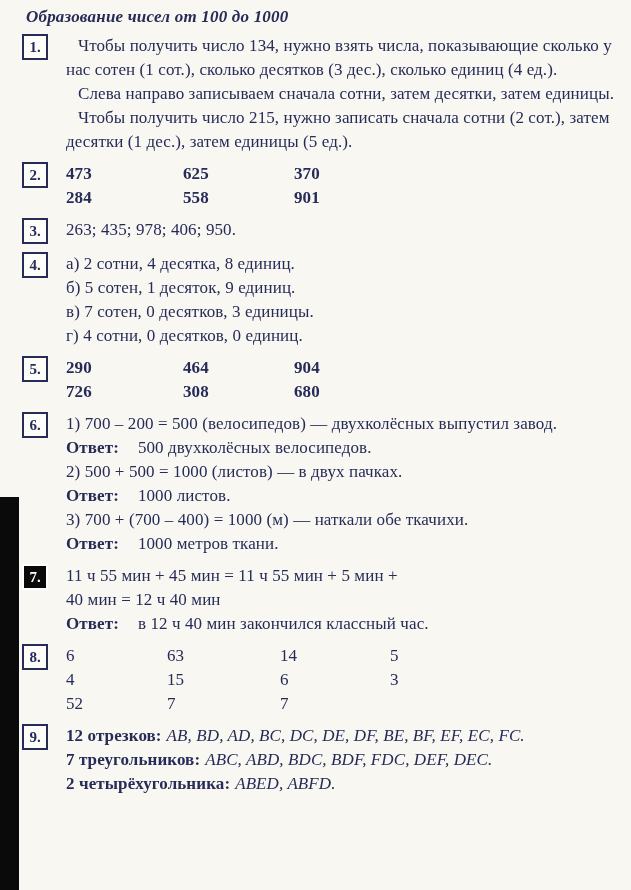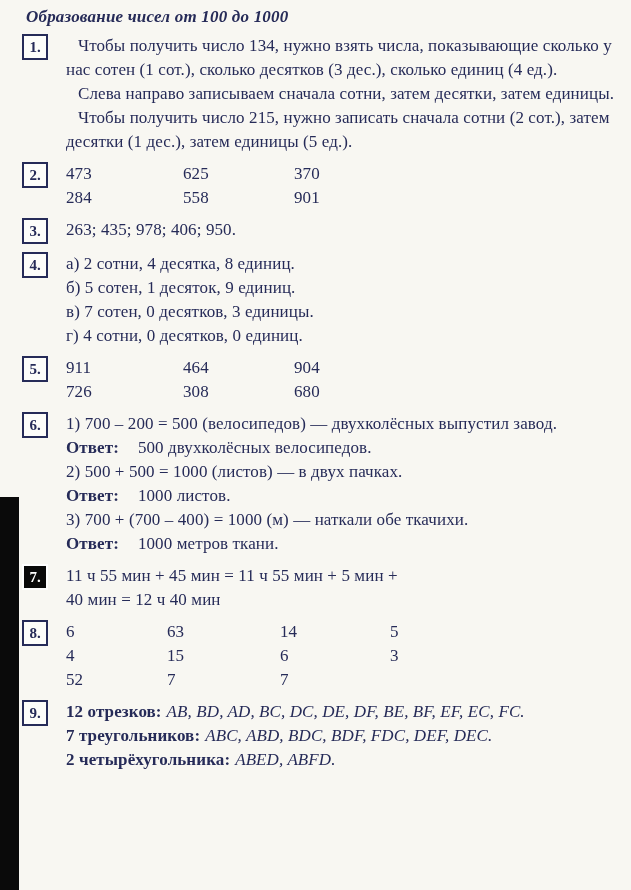--- a/index.html
+++ b/index.html
@@ -61,21 +61,21 @@
   }
   .content {
     flex: 1 1 auto;
     margin-left: 18px;
     font-size: 17px;
     line-height: 24px;
     letter-spacing: 0.1px;
   }
   .para { text-indent: 12px; }
   .grid { display: grid; }
-  .grid.cols3 { grid-template-columns: 117px 111px 1fr; }
+  .grid.cols3 { grid-template-columns: 117px 111px 1fr; font-weight: bold; }
   .grid.cols4 { grid-template-columns: 101px 113px 110px 1fr; }
   .cell { display: block; }
   .ans { font-weight: bold; }
   .ans:not(:empty) { margin-right: 19px; }
   .letters { font-style: italic; }
   .seg-label { margin-right: 5px; font-weight: bold; }
 </style>
 </head>
 <body>
 
@@ -121,21 +121,21 @@
       <p>б) 5 сотен, 1 десяток, 9 единиц.</p>
       <p>в) 7 сотен, 0 десятков, 3 единицы.</p>
       <p>г) 4 сотни, 0 десятков, 0 единиц.</p>
     </div>
   </section>
 
   <section class="item">
     <div class="num">5.</div>
     <div class="content">
       <div class="grid cols3">
-        <span class="cell">911</span>
+        <span class="cell">290</span>
         <span class="cell">464</span>
         <span class="cell">904</span>
         <span class="cell">726</span>
         <span class="cell">308</span>
         <span class="cell">680</span>
       </div>
     </div>
   </section>
 
   <section class="item">
@@ -148,20 +148,21 @@
       <p><b class="ans"></b><span>3) 700 + (700 – 400) = 1000 (м) — наткали обе ткачихи.</span></p>
       <p><b class="ans">Ответ:</b><span>1000 метров ткани.</span></p>
     </div>
   </section>
 
   <section class="item">
     <div class="num inverted">7.</div>
     <div class="content">
       <p><b class="ans"></b><span>11 ч 55 мин + 45 мин = 11 ч 55 мин + 5 мин +</span></p>
       <p><b class="ans"></b><span>40 мин = 12 ч 40 мин</span></p>
+      <p><b class="ans">Ответ:</b><span>в 12 ч 40 мин закончился классный час.</span></p>
     </div>
   </section>
 
   <section class="item">
     <div class="num">8.</div>
     <div class="content">
       <div class="grid cols4">
         <span class="cell">6</span>
         <span class="cell">63</span>
         <span class="cell">14</span>

